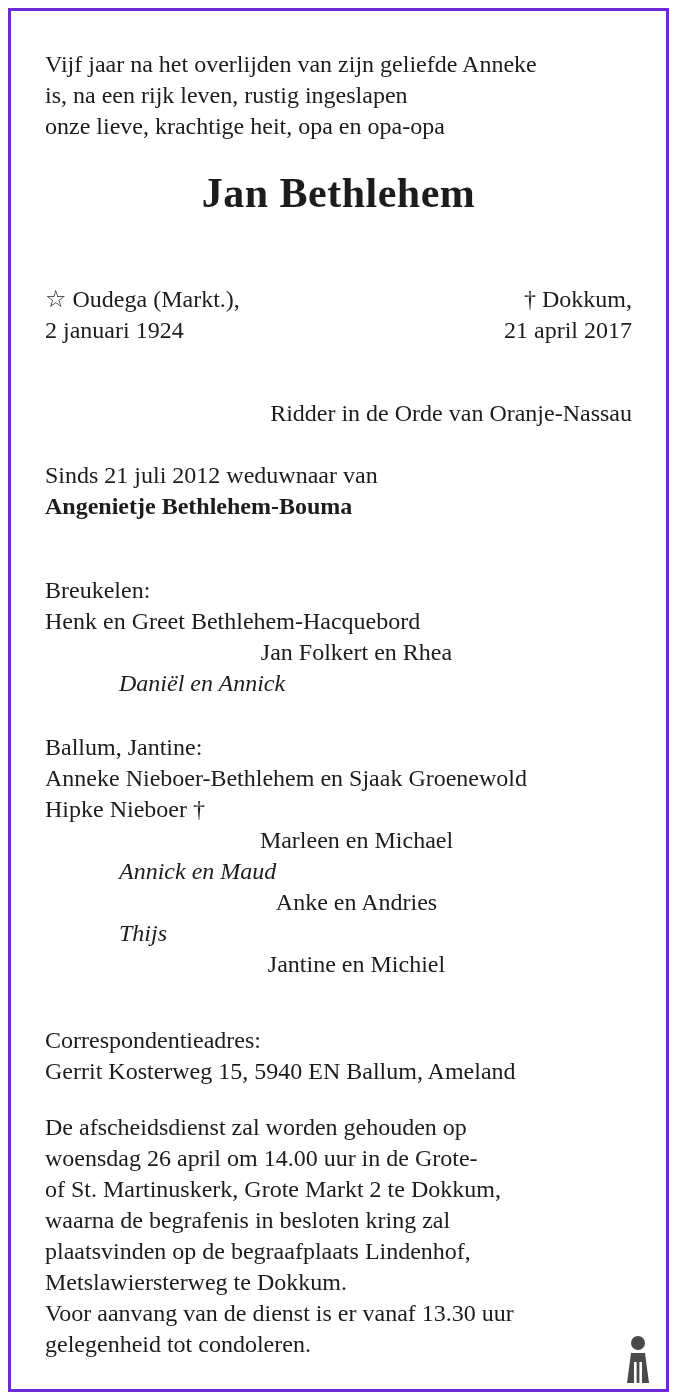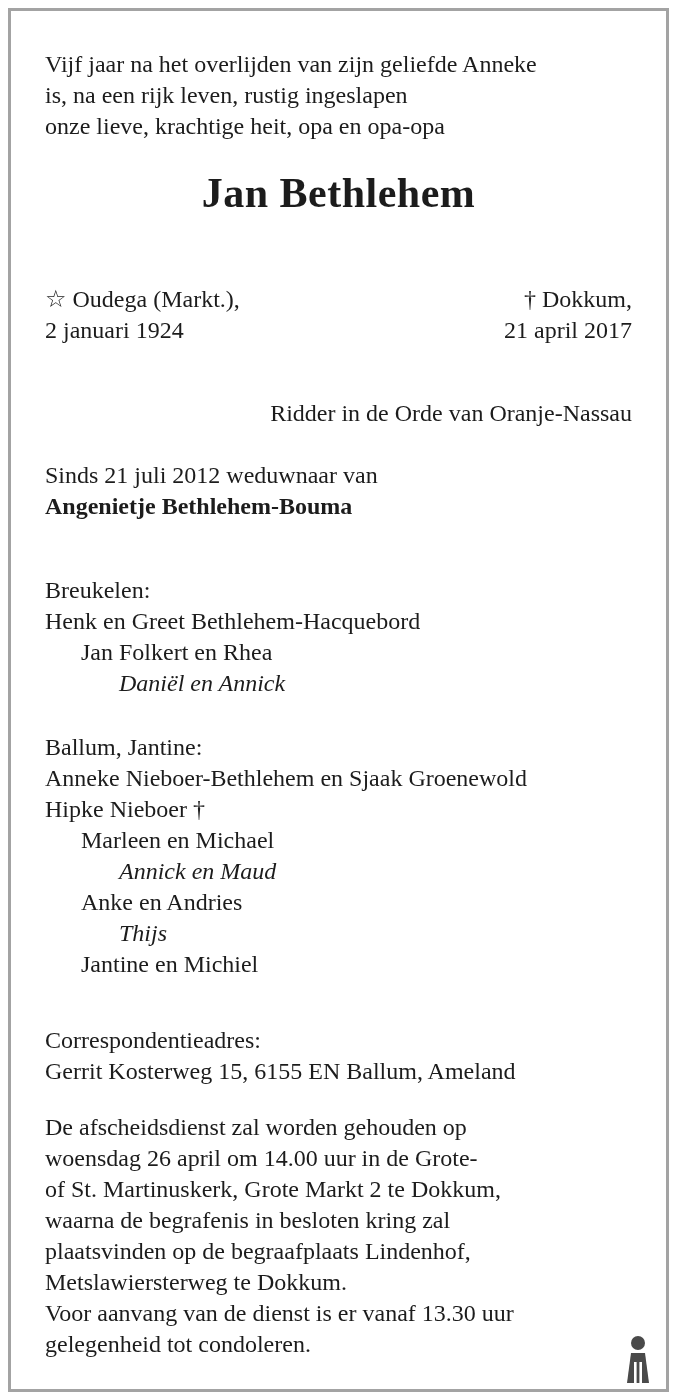--- a/index.html
+++ b/index.html
@@ -14,21 +14,21 @@
     color: #1c1c1c;
     overflow: hidden;
     position: relative;
   }
   .frame {
     position: absolute;
     left: 8px;
     top: 8px;
     right: 8px;
     bottom: 8px;
-    border: 3px solid #a3a3a3;
+    border: 3px solid #6d28d9;
     box-sizing: border-box;
     padding: 38px 34px 0 34px;
   }
   .line {
     font-size: 24px;
     line-height: 31px;
     white-space: nowrap;
   }
   .intro { margin: 0; }
   .name {
@@ -50,21 +50,21 @@
   .honor {
     margin-top: 52px;
     text-align: right;
   }
   .widower {
     margin-top: 31px;
   }
   .bold { font-weight: 700; }
   .family-group-1 { margin-top: 53px; }
   .family-group-2 { margin-top: 33px; }
-  .ind1 { padding-left: 36px; }
+  .ind1 { padding-left: 36px; text-align: center; }
   .ind2 { padding-left: 74px; font-style: italic; }
   .correspondence { margin-top: 45px; }
   .service { margin-top: 25px; }
   .logo {
     position: absolute;
     right: 12px;
     bottom: 6px;
     width: 32px;
     height: 48px;
   }
@@ -113,21 +113,21 @@
     <div class="line">Hipke Nieboer †</div>
     <div class="line ind1">Marleen en Michael</div>
     <div class="line ind2">Annick en Maud</div>
     <div class="line ind1">Anke en Andries</div>
     <div class="line ind2">Thijs</div>
     <div class="line ind1">Jantine en Michiel</div>
   </div>
 
   <div class="correspondence">
     <div class="line">Correspondentieadres:</div>
-    <div class="line">Gerrit Kosterweg 15, 6155 EN Ballum, Ameland</div>
+    <div class="line">Gerrit Kosterweg 15, 5940 EN Ballum, Ameland</div>
   </div>
 
   <div class="service">
     <div class="line">De afscheidsdienst zal worden gehouden op</div>
     <div class="line">woensdag 26 april om 14.00 uur in de Grote-</div>
     <div class="line">of St. Martinuskerk, Grote Markt 2 te Dokkum,</div>
     <div class="line">waarna de begrafenis in besloten kring zal</div>
     <div class="line">plaatsvinden op de begraafplaats Lindenhof,</div>
     <div class="line">Metslawiersterweg te Dokkum.</div>
     <div class="line">Voor aanvang van de dienst is er vanaf 13.30 uur</div>

